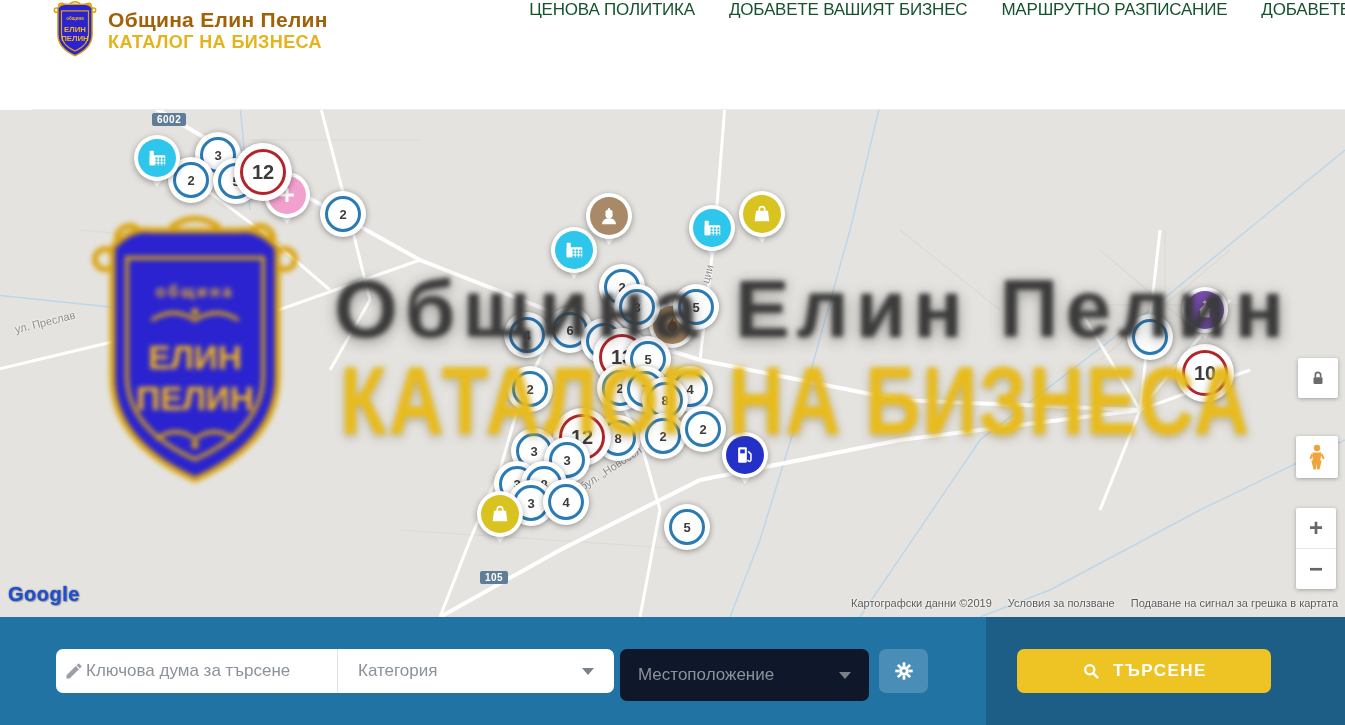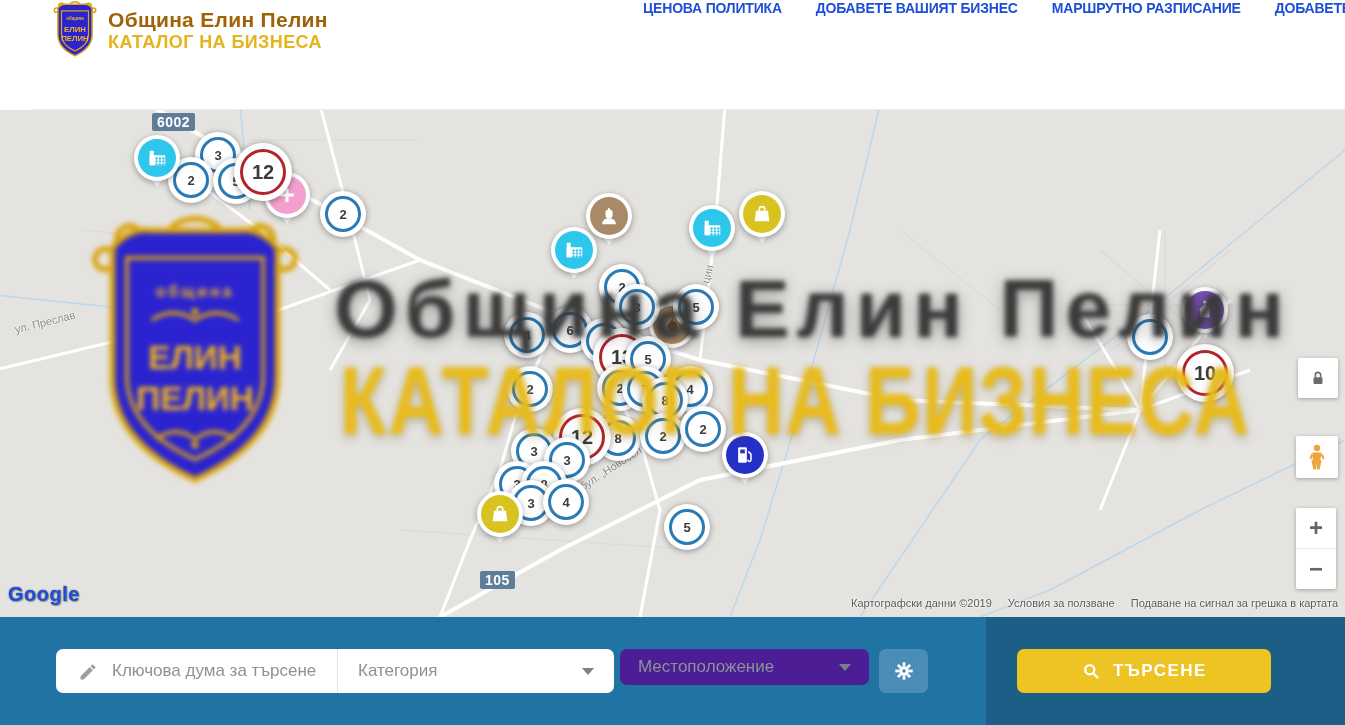--- a/index.html
+++ b/index.html
@@ -6,25 +6,25 @@
   body{width:1345px;height:725px;overflow:hidden;position:relative;background:#fff;
        font-family:"Liberation Sans","DejaVu Sans",sans-serif;}
   
   .header{position:absolute;left:0;top:0;width:1345px;height:110px;background:#fff;
           border-bottom:1px solid #ececec;display:flex;align-items:flex-start;box-sizing:border-box;margin-left:32px;}
   .brand{display:flex;align-items:center;gap:10px;margin-left:20px;cursor:pointer;}
   .brand-text{display:flex;flex-direction:column;line-height:1.15;}
   .brand-title{font-size:21px;font-weight:bold;color:#a16207;letter-spacing:.3px;}
   .brand-sub{font-size:18px;font-weight:bold;color:#e5b31b;letter-spacing:.4px;}
   .nav{margin-left:auto;margin-right:26px;display:flex;gap:34px;}
-  .nav a{font-size:14px;font-weight:bold;color:#1d4ed8;text-decoration:none;letter-spacing:-.2px;cursor:pointer;}
+  .nav a{font-size:17px;font-weight:normal;color:#14532d;text-decoration:none;letter-spacing:-.2px;cursor:pointer;}
   
   .map{position:absolute;left:0;top:110px;width:1345px;height:507px;background:#e5e3df;overflow:hidden;cursor:grab;}
   .map svg.roads{position:absolute;left:0;top:0;z-index:0;}
-  .road-shield{position:absolute;z-index:1;background:#5f7d99;color:#fff;font-size:14px;font-weight:bold;
+  .road-shield{position:absolute;z-index:1;background:#5f7d99;color:#fff;font-size:10px;font-weight:bold;
                padding:1px 5px;border-radius:2px;letter-spacing:.5px;}
   .street-label{position:absolute;z-index:1;color:#8a8a8a;font-size:11px;white-space:nowrap;
                 text-shadow:0 0 2px #fff,0 0 2px #fff;}
   
   .pin{position:absolute;width:46px;height:46px;}
   .pin-tail{position:absolute;left:50%;top:36px;transform:translateX(-50%);width:0;height:0;
             border:11px solid transparent;border-top:16px solid #fff;}
   .pin-circle{position:absolute;inset:0;background:#fff;border-radius:50%;
               box-shadow:0 2px 6px rgba(0,0,0,.35);}
   .pin-inner{position:absolute;inset:4px;border-radius:50%;background:var(--c);
@@ -68,31 +68,31 @@
                text-shadow:0 0 1px #777,0 0 2px #888,1px 1px 1px #999;}
   .attribution{position:absolute;right:7px;top:487px;z-index:9;font-size:11px;color:#5a5a5a;
                display:flex;gap:16px;text-shadow:0 0 2px #fff,0 0 3px #fff;}
   .attribution span{cursor:default;}
   .attribution .link{cursor:pointer;}
   
   .bottombar{position:absolute;left:0;top:617px;width:1345px;height:108px;background:#2173a3;}
   .bottombar .darkpanel{position:absolute;left:986px;top:0;right:0;bottom:0;background:#1c5e86;}
   .fieldA{position:absolute;left:56px;top:32px;width:558px;height:44px;background:#fff;border-radius:7px;
           display:flex;align-items:center;}
-  .fieldA .kw{display:flex;align-items:flex-end;gap:12px;padding-left:22px;width:281px;box-sizing:border-box;}
+  .fieldA .kw{display:flex;align-items:center;padding-left:8px;width:281px;box-sizing:border-box;}
   .fieldA input{border:0;outline:0;flex:1;font-size:17px;color:#555;width:200px;
                 font-family:"Liberation Sans",sans-serif;}
   .fieldA input::placeholder{color:#8b9299;}
   .fieldA .divider{width:1px;height:44px;background:#e3e3e3;}
   .selectbox{display:flex;align-items:center;justify-content:space-between;cursor:pointer;}
   .fieldA .selectbox{flex:1;padding:0 20px;}
   .sel-label{font-size:17px;color:#8b9299;}
   .arrow{width:0;height:0;border-left:6px solid transparent;border-right:6px solid transparent;
          border-top:7px solid #7b8187;}
-  .fieldB{position:absolute;left:620px;top:32px;width:249px;height:36px;background:#4c1d95;border-radius:7px;
+  .fieldB{position:absolute;left:620px;top:32px;width:249px;height:52px;background:#0f172a;border-radius:7px;
           display:flex;align-items:center;}
   .fieldB .selectbox{flex:1;padding:0 18px;}
   .gearbtn{position:absolute;left:879px;top:32px;width:49px;height:44px;background:#4a8db6;border-radius:7px;
            display:flex;align-items:center;justify-content:center;cursor:pointer;}
   .searchbtn{position:absolute;left:1017px;top:32px;width:254px;height:44px;background:#edc424;border:0;
              border-radius:7px;display:flex;align-items:center;justify-content:center;gap:12px;cursor:pointer;
              font-family:"Liberation Sans",sans-serif;}
   .searchbtn span{font-size:17px;font-weight:bold;color:#fff;letter-spacing:1.5px;}
 </style>
 </head>

